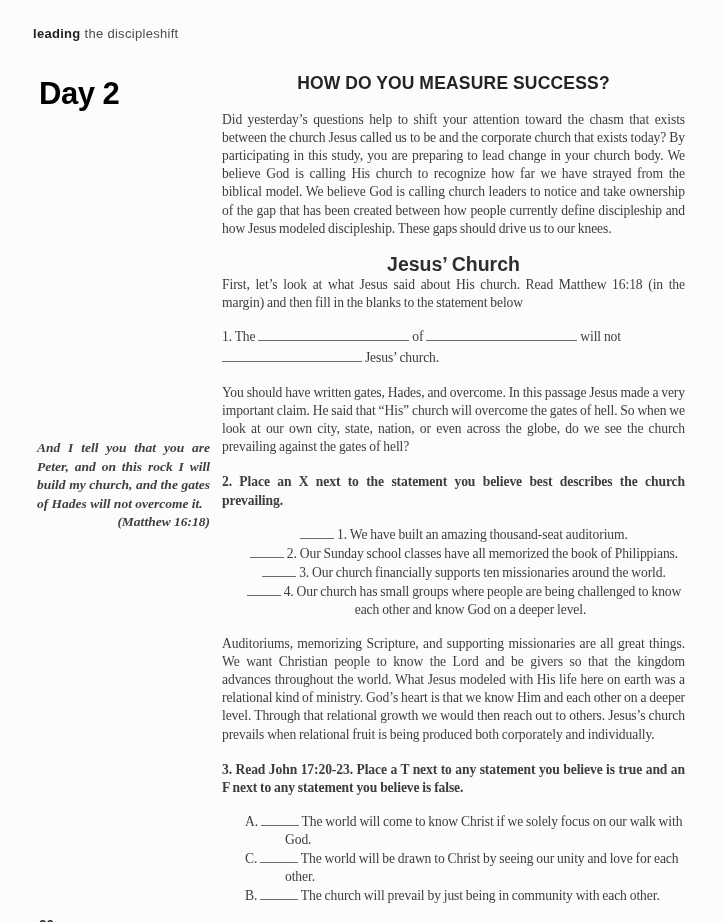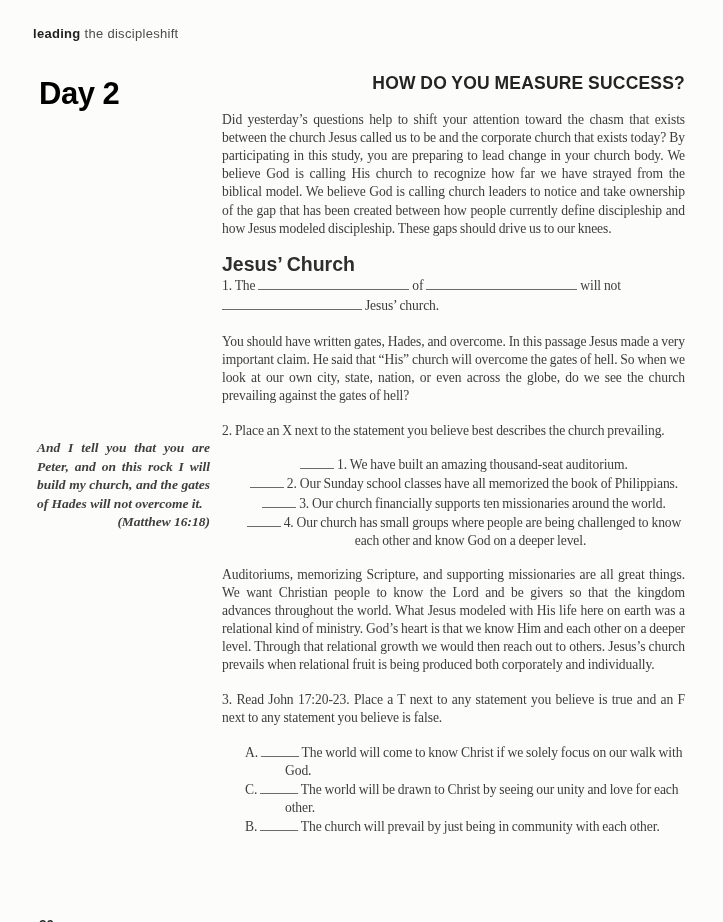--- a/index.html
+++ b/index.html
@@ -49,40 +49,40 @@
   
   .main-col{
     position:absolute;left:222px;top:74px;width:463px;
     font-size:13.6px;line-height:18.1px;
     letter-spacing:-.1px;word-spacing:-.4px;
     text-align:justify;
   }
   .main-title{
     font-family:"Liberation Sans","DejaVu Sans",sans-serif;
     font-weight:bold;font-size:17.5px;color:var(--heading-text);
-    letter-spacing:.2px;margin:0 0 19px 0;text-align:right;
+    letter-spacing:.2px;margin:0 0 19px 0;text-align:center;
   }
   .para{margin:0 0 17px 0;}
   .section-heading{
     font-family:"Liberation Sans","DejaVu Sans",sans-serif;
     font-weight:bold;font-size:19.5px;color:#2e2e2e;
-    letter-spacing:0;margin:6px 0 3px 0;text-align:left;
+    letter-spacing:0;margin:6px 0 3px 0;text-align:center;
   }
   .section-intro{margin:0 0 15px 0;}
   .fill-line{margin:0 0 16px 0;line-height:20.5px;text-align:left;}
   .blank{
     display:inline-block;
     border-bottom:1px solid var(--blank);
     height:13px;vertical-align:baseline;
   }
   .b-lg{width:151px;}
   .b-md{width:140px;}
   .b-sm{width:34px;}
   .b-q3{width:38px;}
-  .q-prompt{margin:12px 0 15px 0;}
+  .q-prompt{margin:12px 0 15px 0;font-weight:bold;}
   .q2-list{margin:0 0 16px 21px;text-align:center;}
   .q2-item{padding-left:13px;text-indent:-13px;}
   .q3-list{margin:0 0 0 23px;text-align:left;}
   .q3-item{padding-left:40px;text-indent:-40px;}
 </style>
 </head>
 <body>
 
 <div class="page">
 
@@ -98,20 +98,21 @@
   </div>
 
   <div class="main-col">
 
     <h1 class="main-title">HOW DO YOU MEASURE SUCCESS?</h1>
 
     <p class="para">Did yesterday’s questions help to shift your attention toward the chasm that exists between the church Jesus called us to be and the corporate church that exists today? By participating in this study, you are preparing to lead change in your church body. We believe God is calling His church to recognize how far we have strayed from the biblical model. We believe God is calling church leaders to notice and take ownership of the gap that has been created between how people currently define discipleship and how Jesus modeled discipleship. These gaps should drive us to our knees.</p>
 
     <h2 class="section-heading">Jesus’ Church</h2>
 
+    <p class="section-intro">First, let’s look at what Jesus said about His church. Read Matthew 16:18 (in the margin) and then fill in the blanks to the statement below</p>
 
     <p class="fill-line">
       <span>1. The</span>
       <span class="blank b-lg"></span>
       <span>of</span>
       <span class="blank b-lg"></span>
       <span>will not</span>
       <br>
       <span class="blank b-md"></span>
       <span>Jesus’ church.</span>

